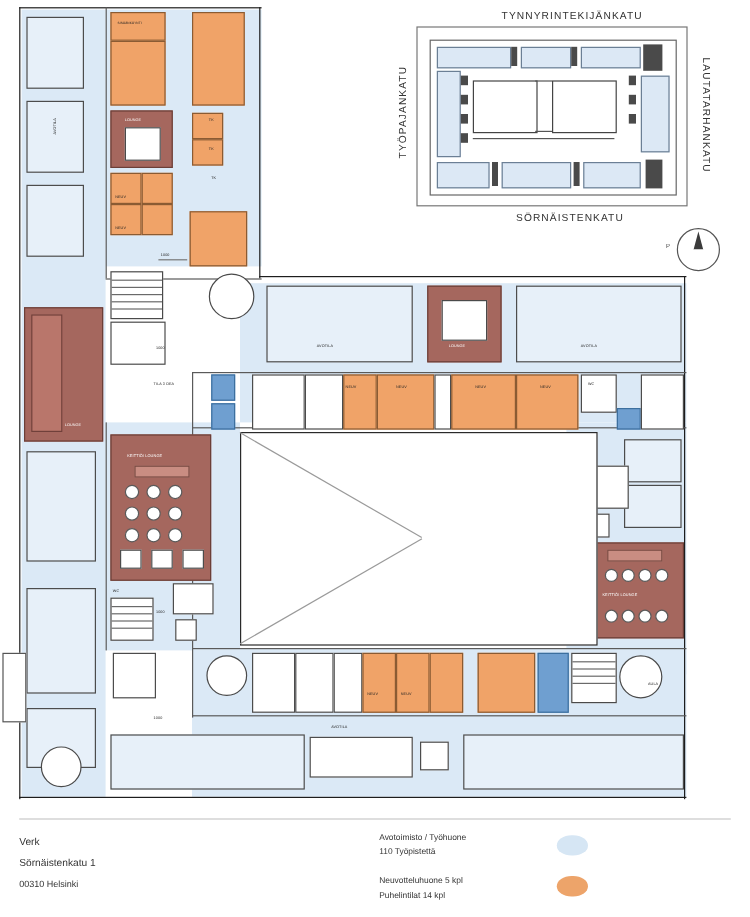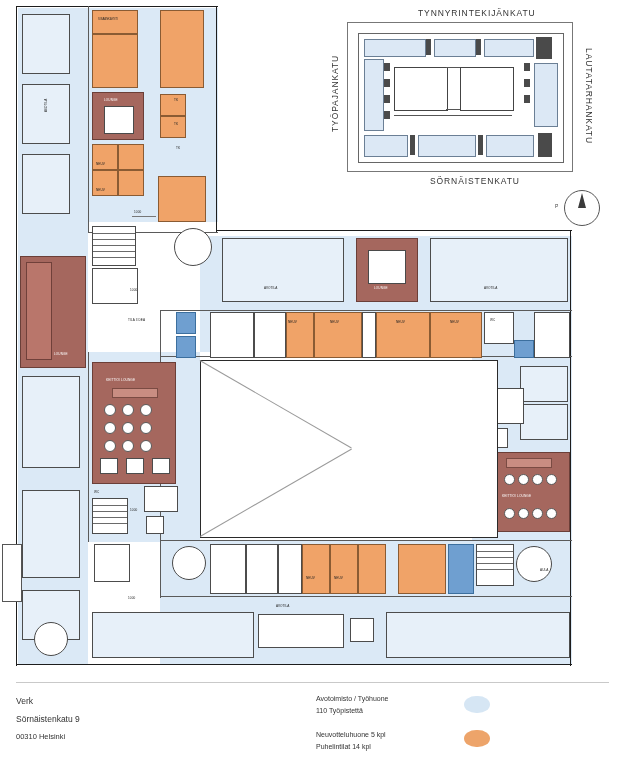--- a/index.html
+++ b/index.html
@@ -451,21 +451,21 @@
 
   <div class="atrium" style="left:200px; top:360px; width:296px; height:176px;"></div>
   <div class="atrium-diag" style="left:200px; top:360px; width:175px; transform:rotate(30deg);"></div>
   <div class="atrium-diag" style="left:200px; top:536px; width:175px; transform:rotate(-30deg);"></div>
 </div>
 
 <div id="footer">
   <div class="rule"></div>
 
   <div class="addr" style="top:24px;">Verk</div>
-  <div class="addr" style="top:42px;">Sörnäistenkatu 9</div>
+  <div class="addr" style="top:42px;">Sörnäistenkatu 1</div>
   <div class="addr" style="top:60px; font-size:7.5px;">00310 Helsinki</div>
 
   <div class="legend-item" style="left:316px; top:22px;">Avotoimisto / Työhuone</div>
   <div class="legend-item" style="left:316px; top:34px;">110 Työpistettä</div>
   <div class="legend-swatch" style="left:464px; top:24px; background:#d6e6f4;"></div>
 
   <div class="legend-item" style="left:316px; top:58px;">Neuvotteluhuone 5 kpl</div>
   <div class="legend-item" style="left:316px; top:70px;">Puhelintilat 14 kpl</div>
   <div class="legend-swatch" style="left:464px; top:58px; background:#eda46a;"></div>
 </div>

